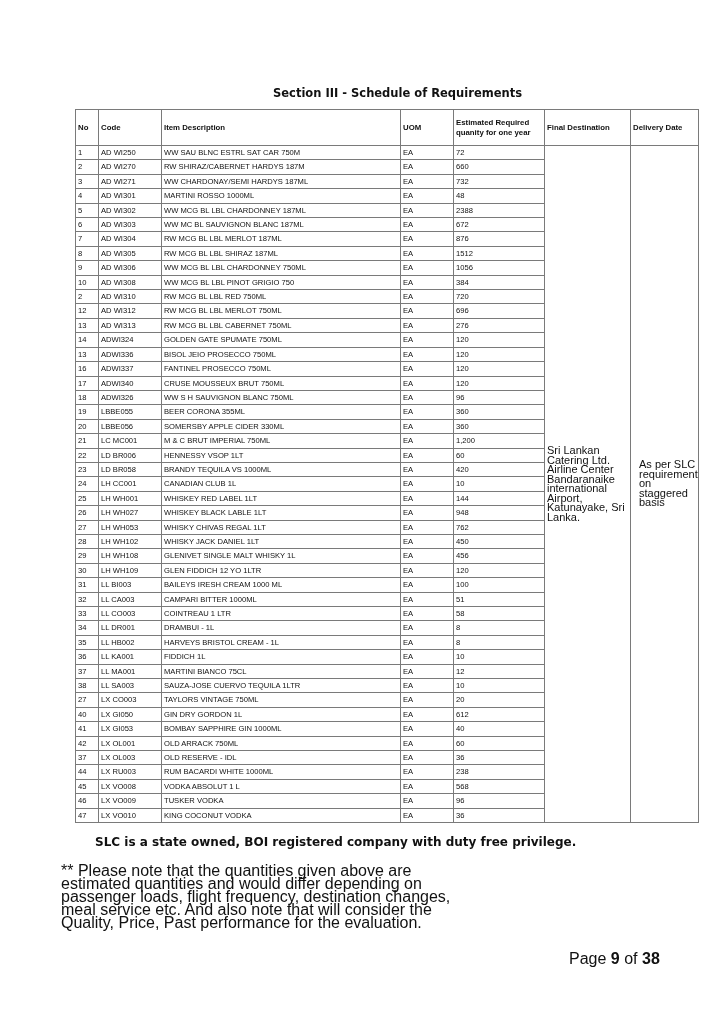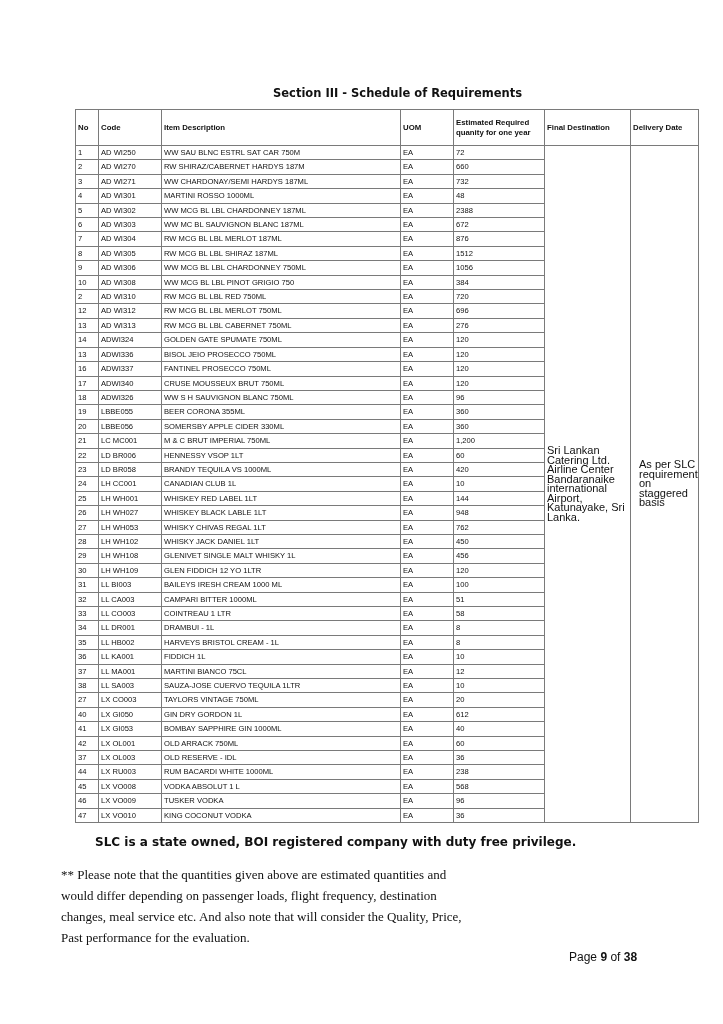--- a/index.html
+++ b/index.html
@@ -8,22 +8,22 @@
     table.req { position: absolute; left: 75px; top: 109px; border-collapse: collapse; table-layout: fixed; width: 623px; font-family: "Liberation Sans", sans-serif; font-size: 7.6px; border-radius: 16px; }
     table.req th, table.req td { border: 1px solid #7a7a7a; padding: 0 2px; overflow: hidden; white-space: nowrap; }
     table.req th { height: 35px; text-align: left; font-weight: bold; font-size: 7.8px; vertical-align: middle; }
     table.req th.qty-h { text-align: left; white-space: normal; line-height: 10px; padding-right: 3px; }
     table.req td { height: 13.4px; line-height: 13.4px; vertical-align: bottom; }
     table.req td.no { padding-left: 2px; }
     table.req td.qty { text-align: left; padding-right: 2px; }
     table.req td.merged { vertical-align: middle; white-space: pre-line; line-height: 9.5px; font-size: 11px; padding: 0 2px; }
     table.req td.merged.delivery { padding-left: 8px; }
     .slc-note { position: absolute; left: 73px; top: 835px; font-family: "DejaVu Sans", sans-serif; font-weight: bold; font-size: 12px; color: #111; margin-left: 22px; }
-    .estimate-note { position: absolute; left: 61px; top: 864px; width: 420px; font-family: Liberation Serif, serif; font-size: 13px; line-height: 21px; color: #111; }
-    .page-footer { position: absolute; left: 569px; top: 950px; font-family: "Liberation Sans", sans-serif; font-size: 12px; color: #111; }
+    .estimate-note { position: absolute; left: 61px; top: 864px; width: 420px; font-family: Liberation Sans, sans-serif; font-size: 16px; line-height: 13px; color: #111; }
+    .page-footer { position: absolute; left: 569px; top: 950px; font-family: "Liberation Sans", sans-serif; font-size: 16px; color: #111; }
     .page-footer b { font-weight: bold; }
   </style>
 </head>
 <body>
 
 <div class="section-title">Section III - Schedule of Requirements</div>
 
 <table class="req">
   <colgroup>
     <col style="width:23px">

